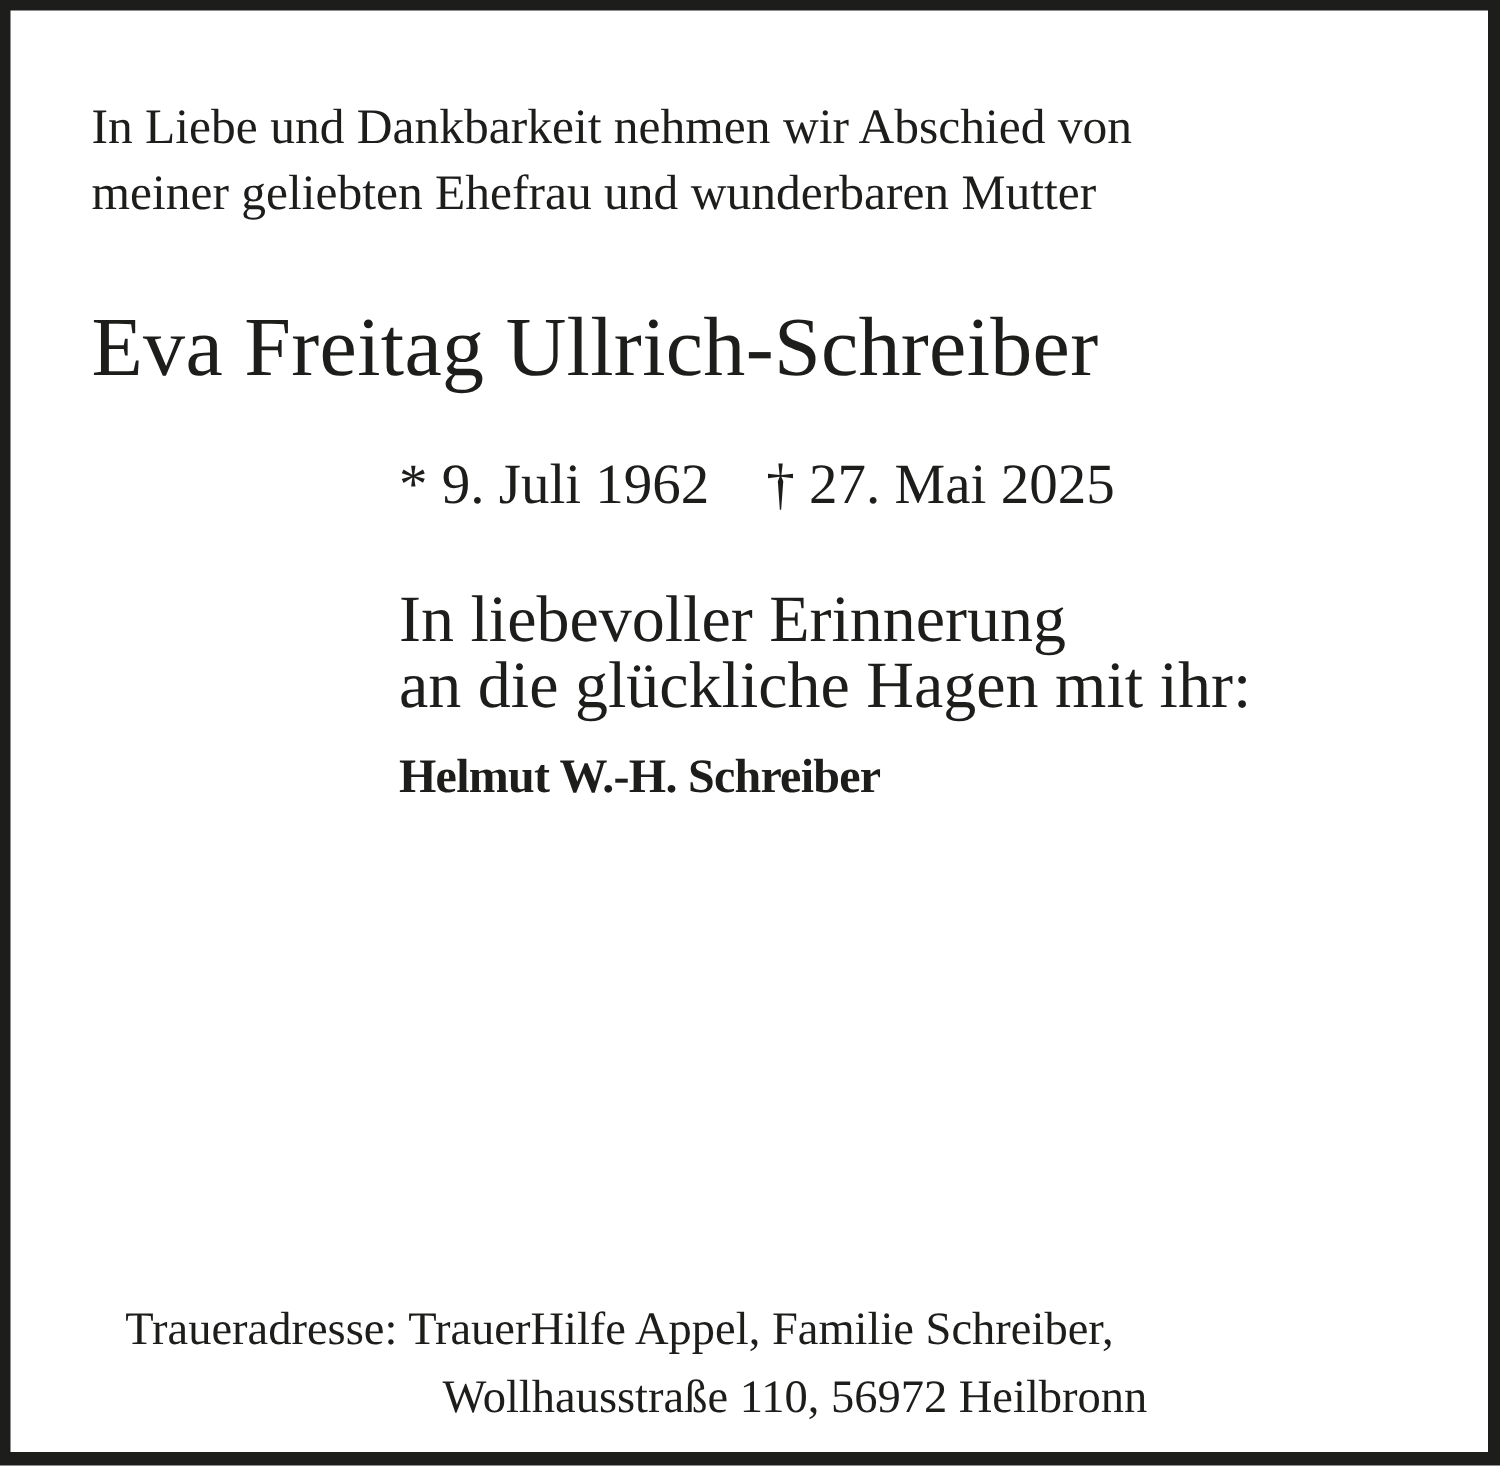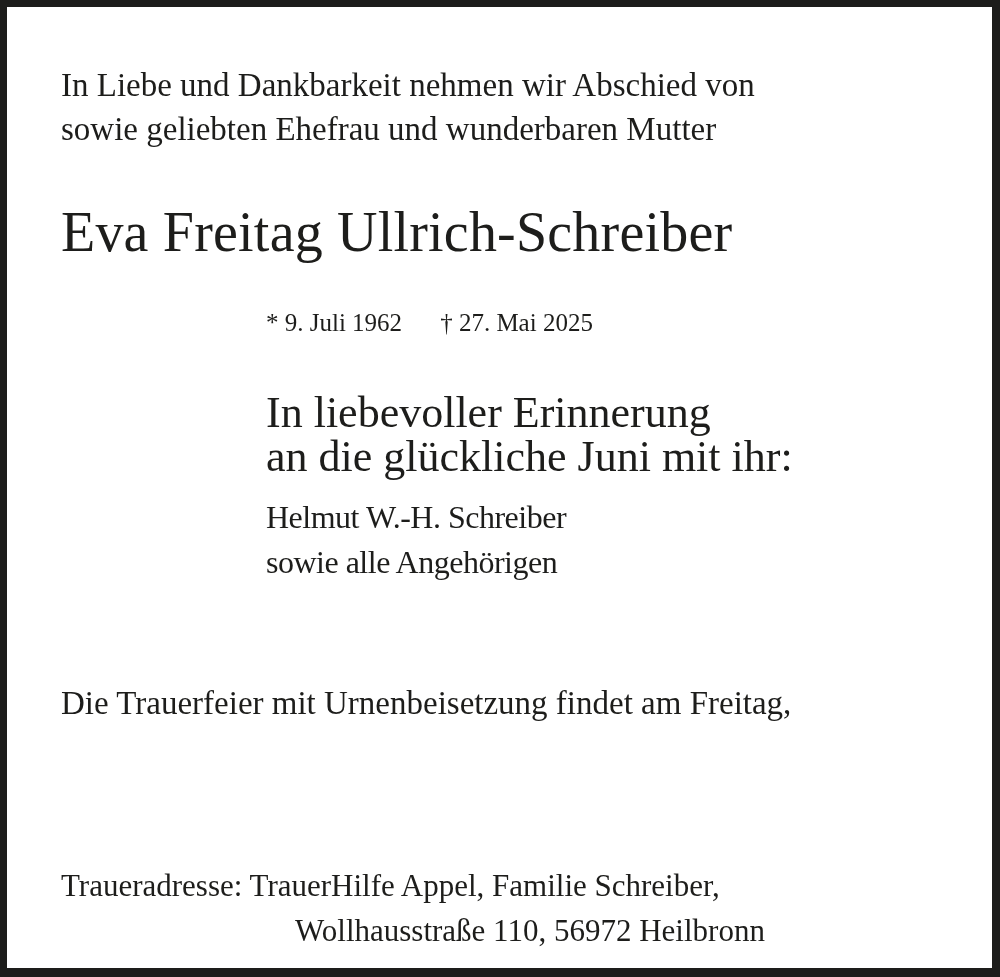--- a/index.html
+++ b/index.html
@@ -16,57 +16,55 @@
   }
   .t {
     position: absolute;
     font-family: "Liberation Serif", "DejaVu Serif", serif;
     color: #1d1d1b;
     white-space: nowrap;
     margin: 0;
   }
   .intro { left: 54px; top: 56px; font-size: 33px; line-height: 44px; }
   .name { left: 54px; top: 190px; font-size: 56px; line-height: 70px; font-weight: normal; letter-spacing: 0.2px; }
-  .dates { left: 259px; top: 296px; font-size: 25px; line-height: 40px; }
+  .dates { left: 259px; top: 296px; font-size: 38px; line-height: 40px; }
   .dates .gap { display: inline-block; width: 38px; }
   .remember { left: 259px; top: 384px; font-size: 44px; line-height: 44px; }
-  .family { left: 259px; top: 488px; font-size: 32px; line-height: 45px; font-weight: normal; letter-spacing: -0.5px; }
+  .family { left: 259px; top: 488px; font-size: 32px; line-height: 45px; font-weight: bold; letter-spacing: -0.5px; }
   .ceremony { left: 54px; top: 674px; font-size: 33px; line-height: 45px; }
-  .address { left: 54px; top: 856px; font-size: 31px; line-height: 45px; }
+  .address { left: 54px; top: 856px; font-size: 31px; line-height: 45px; text-align: center; }
   .address .line2 { padding-left: 234px; display: block; }
   .line { display: block; }
 </style>
 </head>
 <body>
 
 <div class="frame">
 
   <p class="t intro">
     <span class="line">In Liebe und Dankbarkeit nehmen wir Abschied von</span>
-    <span class="line">sowie geliebten Ehefrau und wunderbaren Mutter</span>
+    <span class="line">meiner geliebten Ehefrau und wunderbaren Mutter</span>
   </p>
 
   <h1 class="t name">Eva Freitag Ullrich-Schreiber</h1>
 
   <p class="t dates">
     <span>* 9. Juli 1962</span><span class="gap"></span><span>† 27. Mai 2025</span>
   </p>
 
   <p class="t remember">
     <span class="line">In liebevoller Erinnerung</span>
-    <span class="line">an die glückliche Juni mit ihr:</span>
+    <span class="line">an die glückliche Hagen mit ihr:</span>
   </p>
 
   <p class="t family">
     <span class="line">Helmut W.-H. Schreiber</span>
-    <span class="line">sowie alle Angehörigen</span>
   </p>
 
   <p class="t ceremony">
-    <span class="line">Die Trauerfeier mit Urnenbeisetzung findet am Freitag,</span>
   </p>
 
   <p class="t address">
     <span class="line">Traueradresse: TrauerHilfe Appel, Familie Schreiber,</span>
     <span class="line2">Wollhausstraße 110, 56972 Heilbronn</span>
   </p>
 
 </div>
 
 </body></html>

